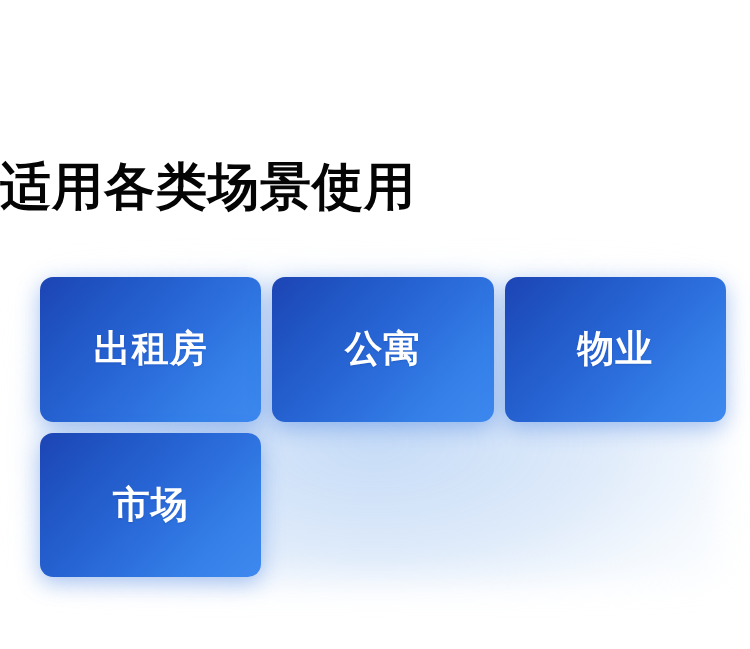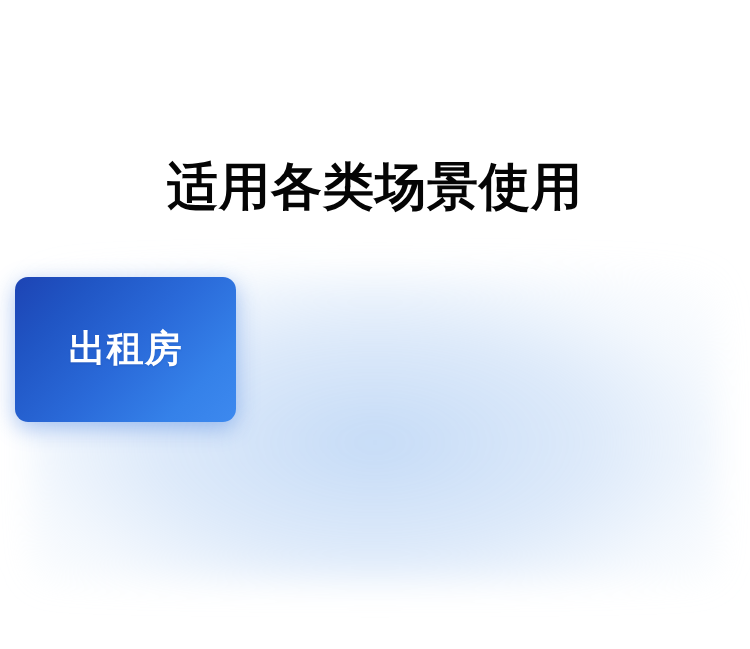--- a/index.html
+++ b/index.html
@@ -21,21 +21,21 @@
     height: 649px;
     box-sizing: border-box;
   }
 
   
   .heading-wrap {
     position: absolute;
     top: 118px;
     left: 0;
     width: 750px;
-    text-align: center;
+    text-align: left;
   }
   .heading {
     display: inline-block;
     font-size: 51px;
     line-height: 70px;
     font-weight: 700;
     color: #050505;
     letter-spacing: 1px;
     white-space: nowrap;
   }
@@ -52,21 +52,21 @@
                 rgba(150,190,240,0.55) 0%,
                 rgba(175,205,243,0.42) 45%,
                 rgba(205,225,248,0.22) 72%,
                 rgba(255,255,255,0) 100%);
     filter: blur(16px);
     pointer-events: none;
   }
 
   .grid {
     position: absolute;
-    left: 15px;
+    left: 40px;
     top: 277px;
     width: 686px;
     height: 300px;
     display: grid;
     grid-template-columns: repeat(3, 1fr);
     grid-template-rows: repeat(2, 1fr);
     column-gap: 11px;
     row-gap: 11px;
   }
 
@@ -106,20 +106,29 @@
   </div>
 
   <div class="grid-glow"></div>
 
   <div class="grid">
 
     <div class="card">
       <span class="card-label">出租房</span>
     </div>
 
+    <div class="card">
+      <span class="card-label">公寓</span>
+    </div>
+
+    <div class="card">
+      <span class="card-label">物业</span>
+    </div>
 
 
 
-
+    <div class="card">
+      <span class="card-label">市场</span>
+    </div>
 
   </div>
 
 </div>
 
 </body></html>

